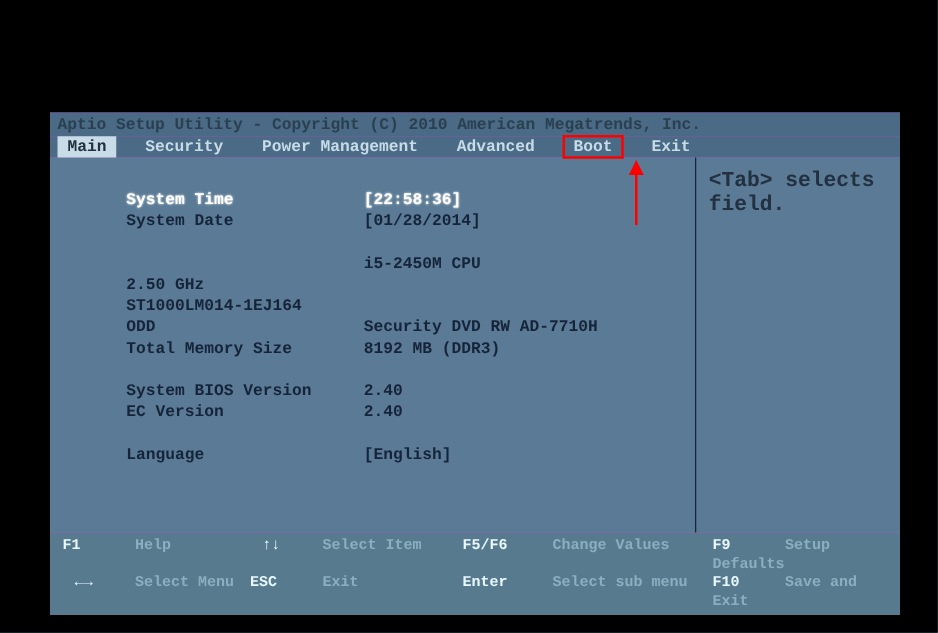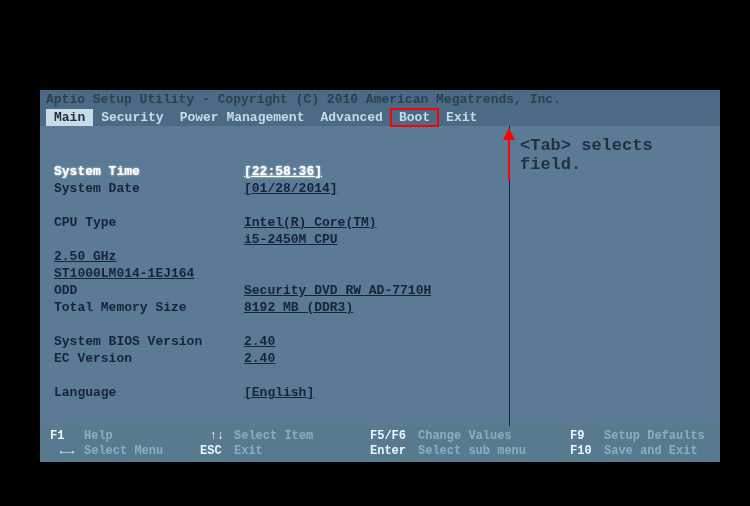--- a/index.html
+++ b/index.html
@@ -20,20 +20,21 @@
     color: #2a4050;
     padding: 2px 6px;
     font-size: 13px;
     white-space: pre;
   }
 
   .tabs {
     background: #4a6a85;
     display: flex;
     padding: 0 6px;
+    gap: 15px;
   }
   .tab {
     padding: 1px 8px;
     color: #c8dce8;
     white-space: pre;
   }
   .tab.active {
     background: #c8dce8;
     color: #223040;
   }
@@ -43,24 +44,25 @@
   }
 
   .body-area {
     display: flex;
     height: 300px;
     background: #5a7a95;
   }
 
   .left-panel {
     flex: 0 0 470px;
-    padding: 20px 14px;
+    padding: 8px 14px;
     color: #16243a;
     border-right: 1px solid #16243a;
     font-size: 13px;
+    margin-left: 47px;
   }
   .right-panel {
     flex: 1;
     padding: 10px 10px;
     color: #223040;
     font-size: 17px;
   }
 
   .row {
     display: flex;
@@ -70,41 +72,40 @@
     flex: 0 0 190px;
     white-space: pre;
   }
   .row .label.sel {
     color: #ffffff;
     text-shadow: 0 0 2px #fff;
   }
   .row .val {
     flex: 1;
     white-space: pre;
-    text-decoration: underline;
   }
   .row .val.sel {
     color: #ffffff;
     text-shadow: 0 0 2px #fff;
   }
   .spacer { height: 17px; }
 
   .footer {
     background: #587a8f;
     padding: 3px 10px;
     color: #b0d0e0;
     display: grid;
     grid-template-columns: 150px 170px 200px auto;
     font-size: 12px;
     line-height: 15px;
   }
   .footer .key { color: #e8f8ff; display: inline-block; width: 34px; }
   .footer .arrows { display: inline-block; width: 34px; color: #e8f8ff; text-align: center; }
   .footer .keywide { color: #e8f8ff; display: inline-block; width: 48px; }
-  .footer .action { color: #8ab0c0; display:inline; }
+  .footer .action { color: #8ab0c0; display:inline;margin-left:24px; }
 
   .arrow-annotation {
     position: absolute;
     top: 130px;
     left: 508px;
     width: 2px;
     height: 50px;
     background: #ff0000;
     pointer-events: none;
   }
@@ -145,24 +146,20 @@
         <span class="val sel">[22:58:36]</span>
       </div>
       <div class="row">
         <span class="label">System Date</span>
         <span class="val">[01/28/2014]</span>
       </div>
 
       <div class="spacer"></div>
 
       <div class="row">
-        <span class="label">CPU Type</span>
-        <span class="val">Intel(R) Core(TM)</span>
-      </div>
-      <div class="row">
         <span class="label"></span>
         <span class="val">i5-2450M CPU</span>
       </div>
       <div class="row">
         <span class="val">2.50 GHz</span>
       </div>
       <div class="row">
         <span class="val">ST1000LM014-1EJ164</span>
       </div>
       <div class="row">

